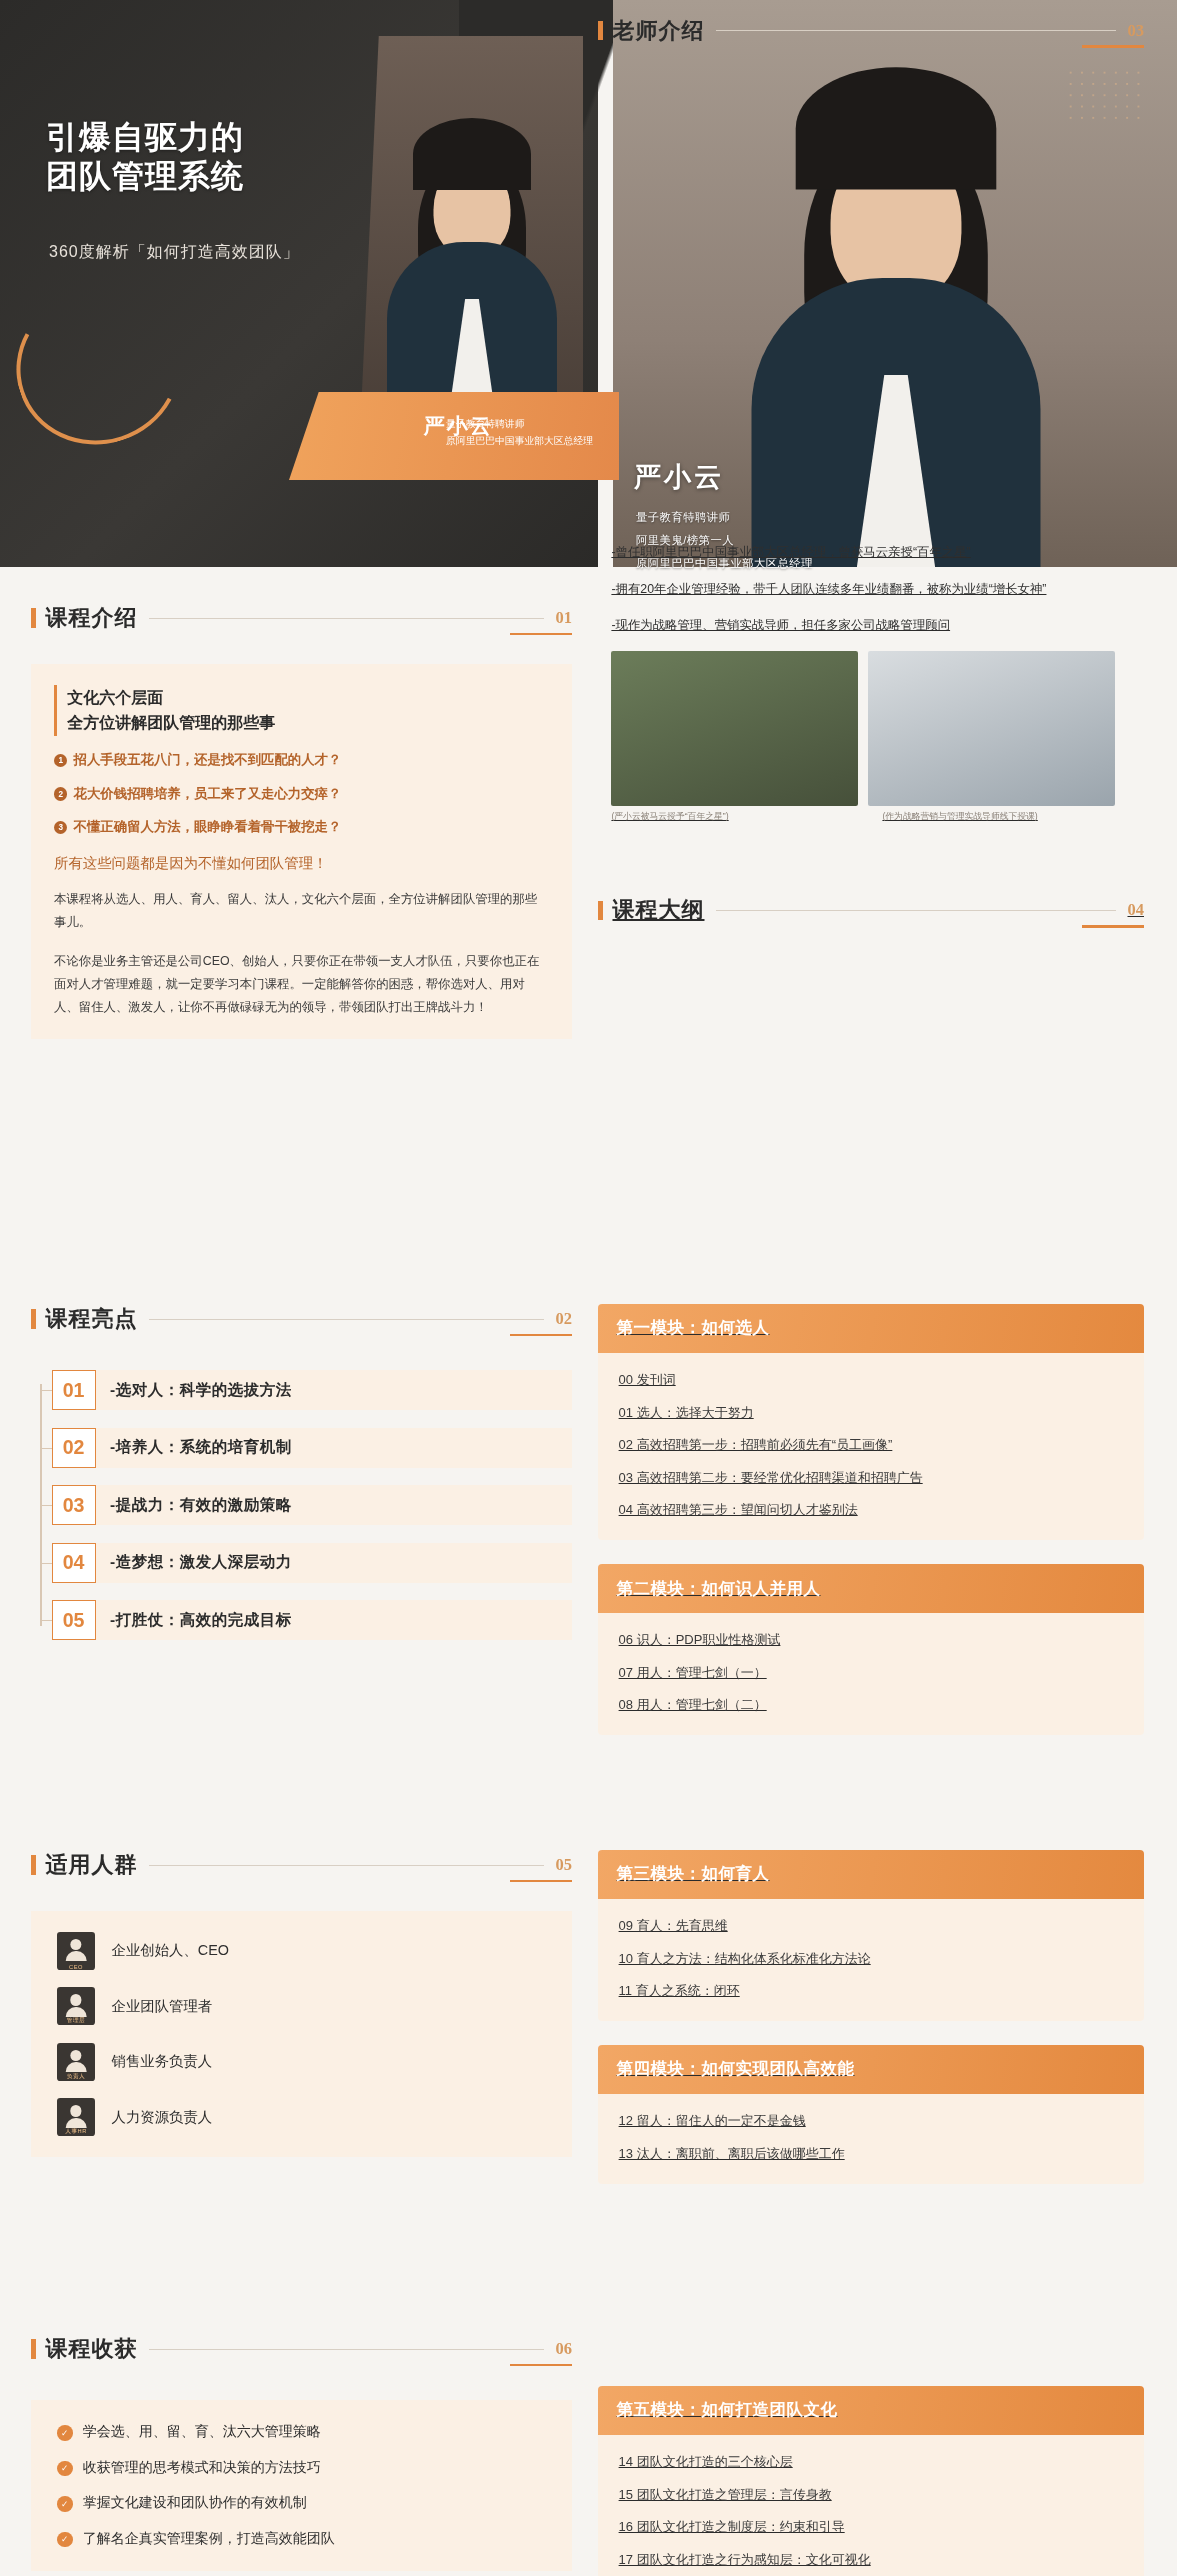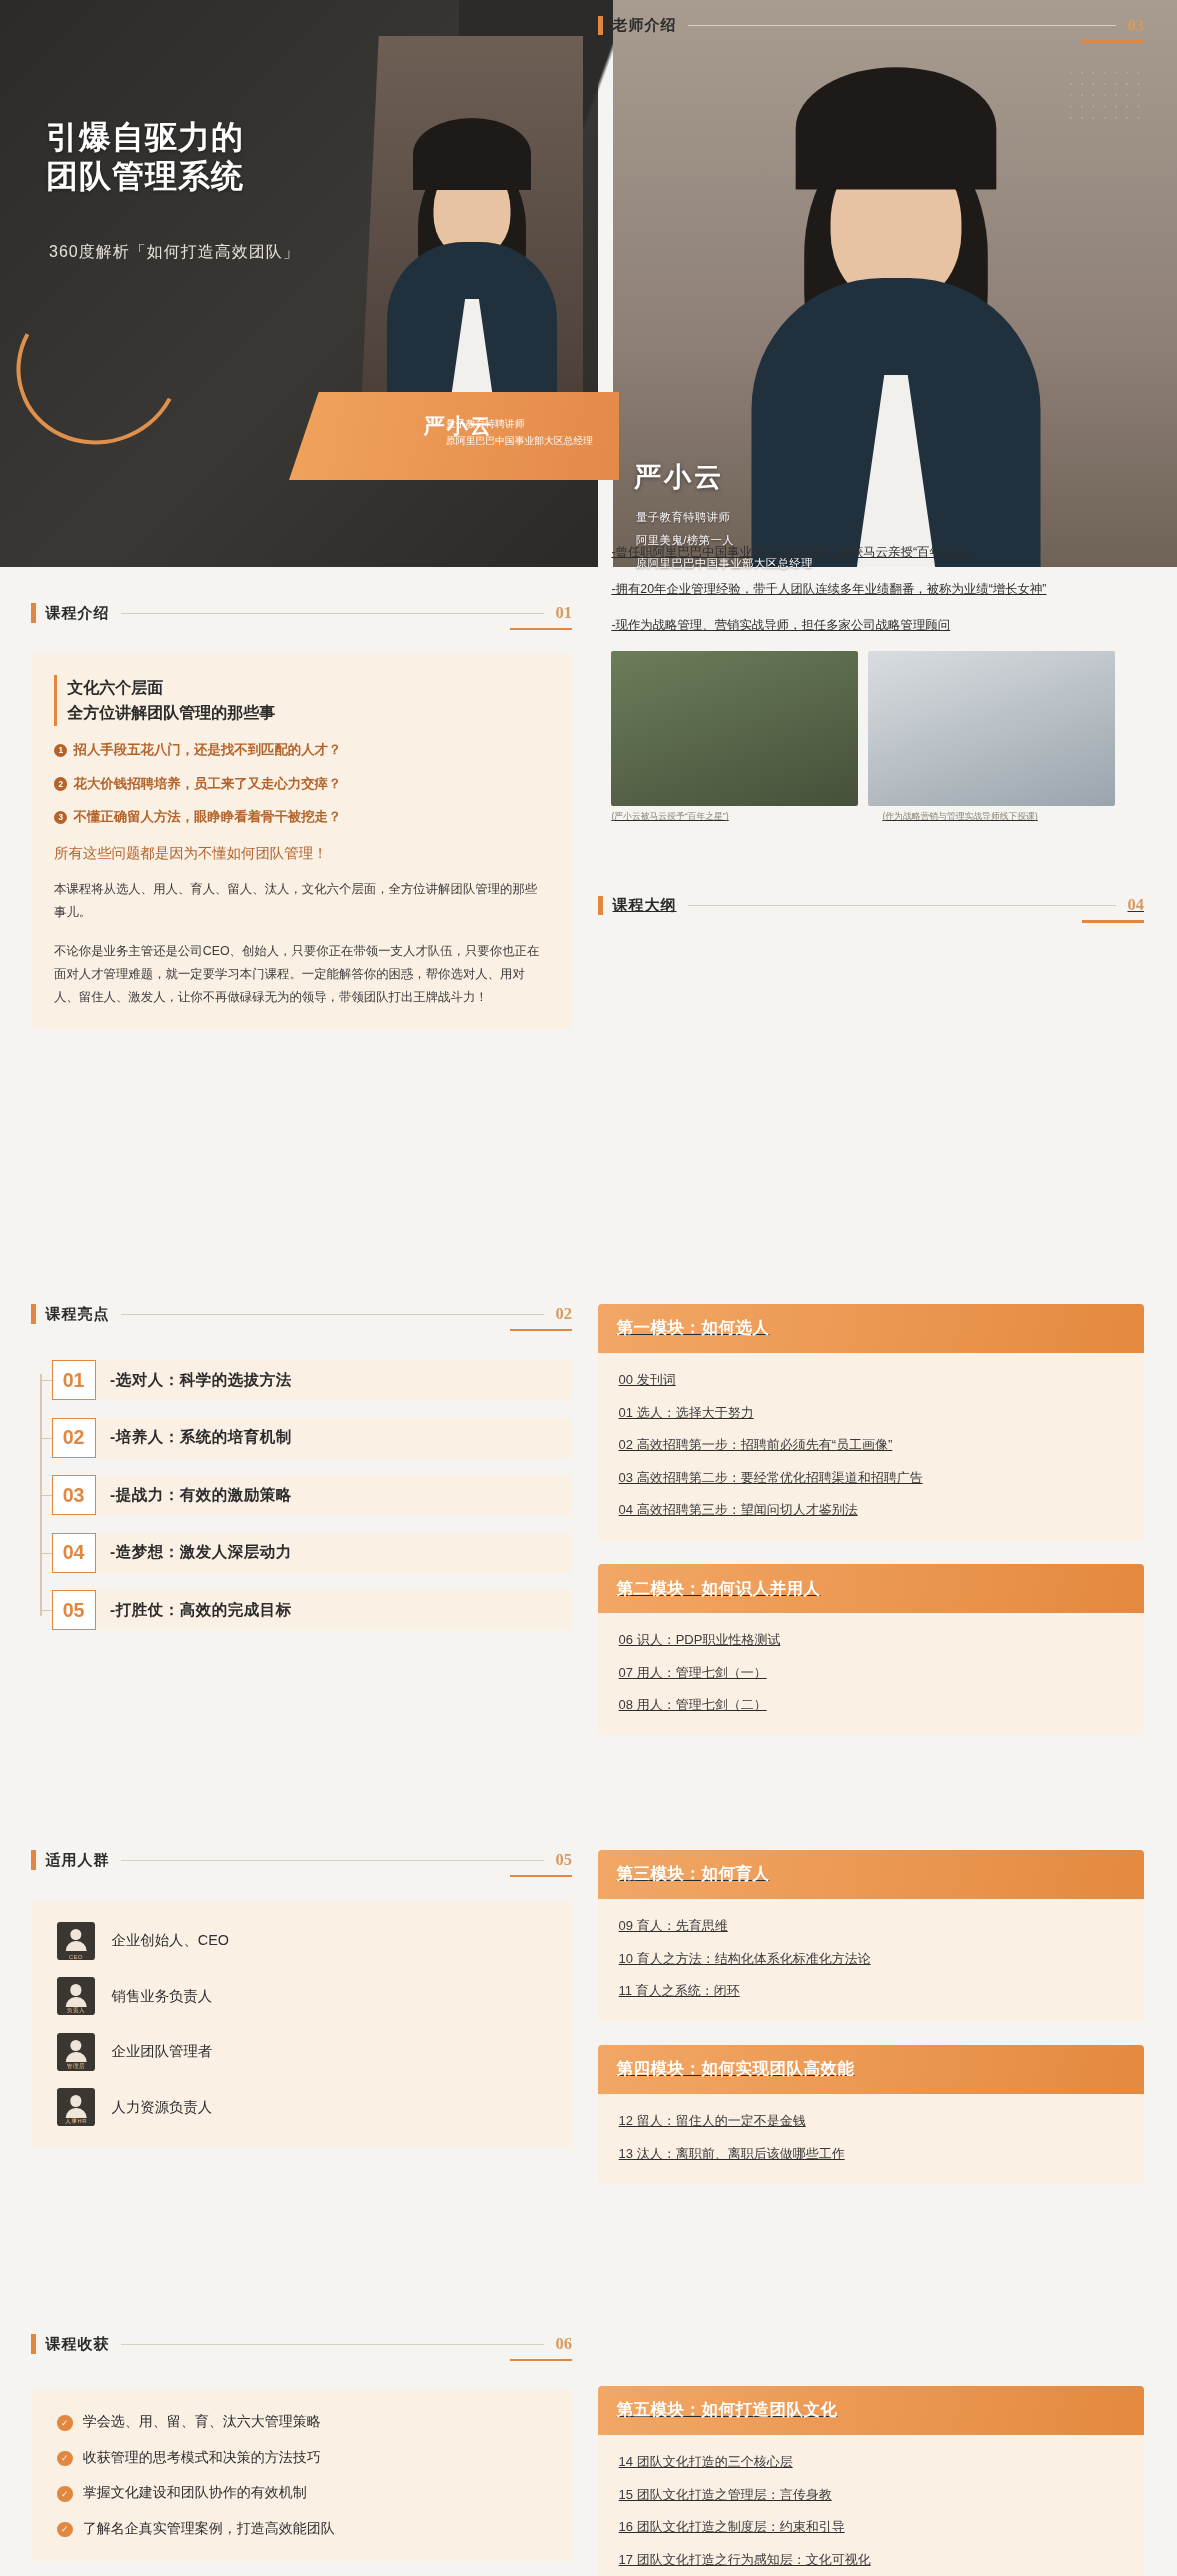--- a/index.html
+++ b/index.html
@@ -67,21 +67,21 @@
   .hero-badge-name {
     position: absolute; left: 634px; top: 459px; color:#fff; font-size: 27px; font-weight: bold; letter-spacing: 3.1px;
     text-shadow: 0 1px 4.1px rgba(0,0,0,.45);
   }
   .hero-badges { position:absolute; left: 636px; top: 510px; }
   .hero-badge { color:#fff; font-size: 11.3px; margin-bottom: 8.2px; letter-spacing: 0.5px; text-shadow:0 0.5px 2.1px rgba(0,0,0,.5); }
 
   
   .sec-head { position: relative; display:flex; align-items:center; }
   .sec-head .bar { width: 5.2px; height: 19.6px; background:#e2873f; margin-right: 9.3px; }
-  .sec-head .t { font-size: 15px; font-weight: bold; color:#2b2b2b; letter-spacing: 1px; }
+  .sec-head .t { font-size: 22px; font-weight: bold; color:#2b2b2b; letter-spacing: 1px; }
   .sec-head .line { flex:1; height: 1px; background: #d8cfc4; margin: 0 11.3px; }
   .sec-head .num { font-size: 16.5px; color:#d79a5f; font-weight: bold; font-family:"Liberation Serif", serif; }
   .sec-head .numline { width: 62px; height: 2.6px; background:#e2873f; position:absolute; right: 0; bottom: -7.2px;}
 
   
   .cols { position: relative; width: 1178px; }
   .colL { position: absolute; left: 31px; width: 541px; }
   .colR { position: absolute; left: 598px; width: 546px; text-decoration: underline; }
 
   .intro-box { background:#fbf0e4; padding: 20.6px 23px; }
@@ -350,31 +350,31 @@
             <div class="ico-head"></div>
               <div class="ico-body"></div>
             <div class="ico-tag">CEO</div>
           </div>
           <div class="aud-tx">企业创始人、CEO</div>
         </div>
         <div class="aud-row">
           <div class="aud-ic">
             <div class="ico-head"></div>
               <div class="ico-body"></div>
-            <div class="ico-tag">负责人</div>
+            <div class="ico-tag">管理层</div>
           </div>
-          <div class="aud-tx">销售业务负责人</div>
+          <div class="aud-tx">企业团队管理者</div>
         </div>
         <div class="aud-row">
           <div class="aud-ic">
             <div class="ico-head"></div>
               <div class="ico-body"></div>
-            <div class="ico-tag">管理层</div>
+            <div class="ico-tag">负责人</div>
           </div>
-          <div class="aud-tx">企业团队管理者</div>
+          <div class="aud-tx">销售业务负责人</div>
         </div>
         <div class="aud-row">
           <div class="aud-ic">
             <div class="ico-head"></div>
               <div class="ico-body"></div>
             <div class="ico-tag">人事HR</div>
           </div>
           <div class="aud-tx">人力资源负责人</div>
         </div>
       </div>

